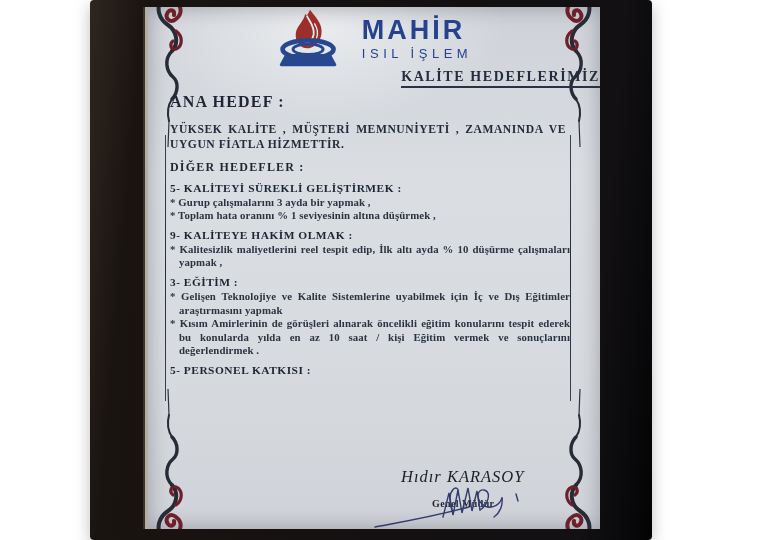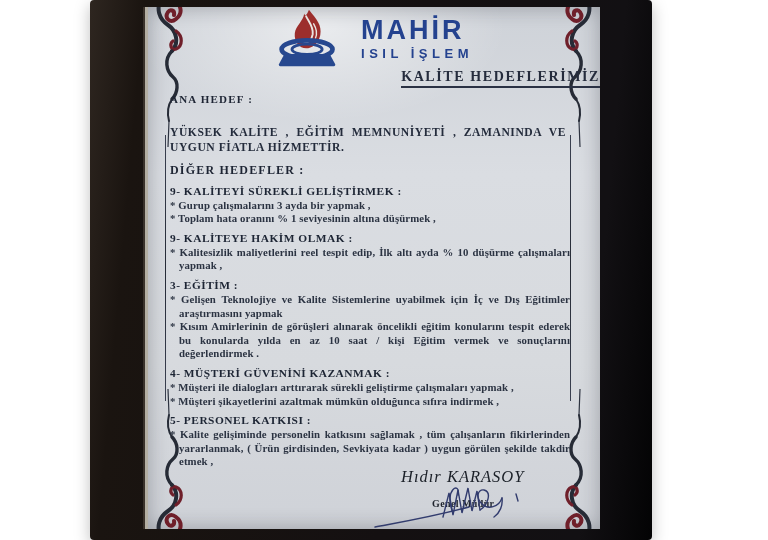--- a/index.html
+++ b/index.html
@@ -24,28 +24,28 @@
   .vline{position:absolute;top:128px;bottom:128px;width:1px;
          background:linear-gradient(#3a4050,#262b36 50%,#3a4050);}
   .vline.l{left:17px;}
   .vline.r{right:29px;}
   
   .logo-row{position:absolute;top:2px;left:0;right:0;display:flex;justify-content:center;
             align-items:center;gap:20px;}
   .wordmark{display:flex;flex-direction:column;line-height:1;
             font-family:"Liberation Sans", sans-serif;color:#24428f;}
   .brand-main{font-size:27px;font-weight:bold;letter-spacing:3px;}
-  .brand-sub{font-size:13px;font-weight:bold;letter-spacing:4.5px;margin-top:3px;}
+  .brand-sub{font-size:13px;font-weight:normal;letter-spacing:4.5px;margin-top:3px;}
   
   .title-row{position:absolute;top:60px;left:0;right:0;text-align:right;}
   .doc-title{display:inline-block;font-weight:bold;font-size:14px;letter-spacing:1.6px;
              color:#252c3d;border-bottom:2px solid #2a3144;padding-bottom:1px;}
   
   .content{position:absolute;left:22px;top:86px;width:400px;color:#272f3e;}
-  .h-main{font-weight:bold;font-size:11px;letter-spacing:1.2px;color:#1e2534;margin-bottom:21px;}
+  .h-main{font-weight:bold;font-size:16px;letter-spacing:1.2px;color:#1e2534;margin-bottom:12px;}
   .main-goal{font-weight:bold;font-size:11.6px;line-height:1.28;letter-spacing:.55px;
              text-align:justify;color:#242c3c;margin-bottom:7px;width:396px;}
   .h-other{font-weight:bold;font-size:12px;letter-spacing:1.2px;color:#1e2534;margin-bottom:7px;}
   .goal{margin-bottom:6px;}
   .goal-h{font-weight:bold;font-size:11.4px;letter-spacing:.5px;color:#1d2534;margin-bottom:2px;}
   .bullet{font-size:10.8px;line-height:1.26;font-weight:bold;color:#2b3342;
           padding-left:9px;text-indent:-9px;text-align:justify;letter-spacing:.1px;}
   
   .sig-name{position:absolute;left:253px;top:460px;font-weight:normal;font-style:italic;
             font-size:16.5px;letter-spacing:1px;color:#1b2028;}
@@ -117,45 +117,39 @@
           <span class="brand-sub">ISIL İŞLEM</span>
         </div>
       </div>
 
       <div class="title-row">
         <span class="doc-title">KALİTE HEDEFLERİMİZ</span>
       </div>
 
       <div class="content">
         <div class="h-main">ANA HEDEF :</div>
-        <div class="main-goal">YÜKSEK KALİTE , EĞİTİM MEMNUNİYETİ , ZAMANINDA VE UYGUN FİATLA HİZMETTİR.</div>
+        <div class="main-goal">YÜKSEK KALİTE , MÜŞTERİ MEMNUNİYETİ , ZAMANINDA VE UYGUN FİATLA HİZMETTİR.</div>
         <div class="h-other">DİĞER HEDEFLER :</div>
 
         <div class="goal">
-          <div class="goal-h">9- KALİTEYİ SÜREKLİ GELİŞTİRMEK :</div>
+          <div class="goal-h">5- KALİTEYİ SÜREKLİ GELİŞTİRMEK :</div>
           <div class="bullet">* Gurup çalışmalarını 3 ayda bir yapmak ,</div>
           <div class="bullet">* Toplam hata oranını % 1 seviyesinin altına düşürmek ,</div>
         </div>
         <div class="goal">
           <div class="goal-h">9- KALİTEYE HAKİM OLMAK :</div>
           <div class="bullet">* Kalitesizlik maliyetlerini reel tespit edip, İlk altı ayda % 10 düşürme çalışmaları yapmak ,</div>
         </div>
         <div class="goal">
           <div class="goal-h">3- EĞİTİM :</div>
           <div class="bullet">* Gelişen Teknolojiye ve Kalite Sistemlerine uyabilmek için İç ve Dış Eğitimler araştırmasını yapmak</div>
           <div class="bullet">* Kısım Amirlerinin de görüşleri alınarak öncelikli eğitim konularını tespit ederek bu konularda yılda en az 10 saat / kişi Eğitim vermek ve sonuçlarını değerlendirmek .</div>
         </div>
         <div class="goal">
-          <div class="goal-h">4- MÜŞTERİ GÜVENİNİ KAZANMAK :</div>
-          <div class="bullet">* Müşteri ile dialogları arttırarak sürekli geliştirme çalışmaları yapmak ,</div>
-          <div class="bullet">* Müşteri şikayetlerini azaltmak mümkün olduğunca sıfıra indirmek ,</div>
-        </div>
-        <div class="goal">
           <div class="goal-h">5- PERSONEL KATKISI :</div>
-          <div class="bullet">* Kalite gelişiminde personelin katkısını sağlamak , tüm çalışanların fikirlerinden yararlanmak, ( Ürün girdisinden, Sevkiyata kadar )  uygun görülen şekilde takdir etmek ,</div>
         </div>
       </div>
 
       <div class="sig-name">Hıdır KARASOY</div>
       <div class="sig-title">Genel Müdür</div>
       <svg class="sig-svg" viewBox="0 0 180 46">
         <g fill="none" stroke="#323c6e" stroke-width="1.4" stroke-linecap="round">
           <path d="M2 44 C34 38 58 34 96 24"></path>
           <path d="M70 34 L76 10 L80 32 L85 7 L89 30 L95 5 L99 28 L104 8 L107 27"></path>
           <path d="M80 30 C70 6 88 -2 85 12"></path>

